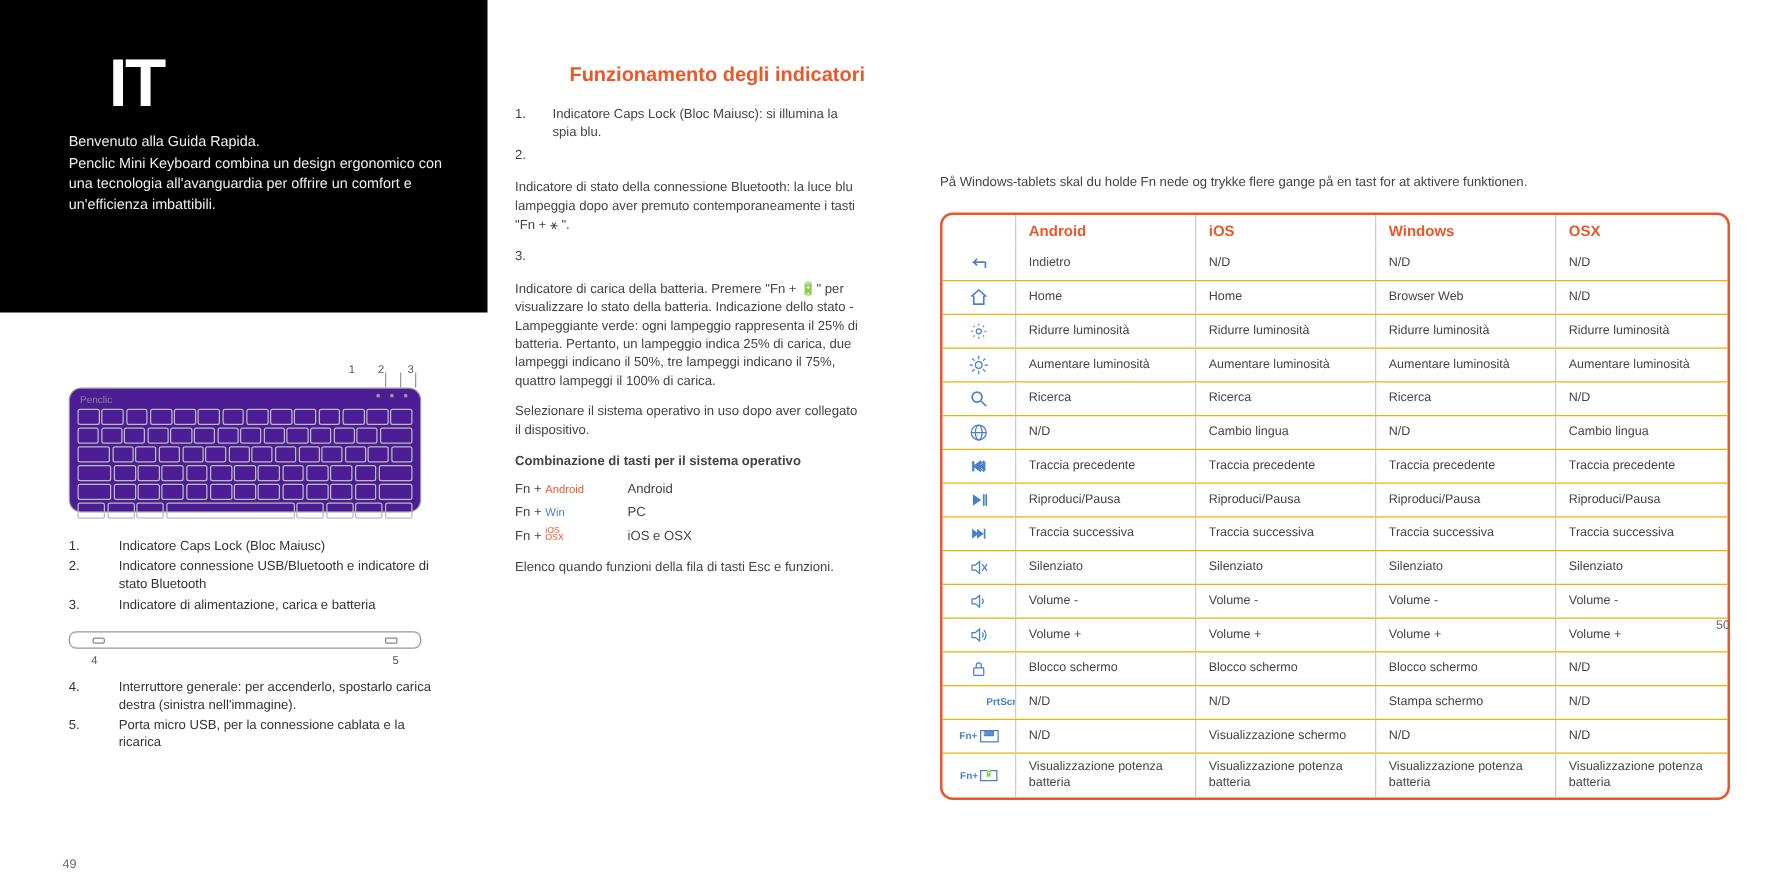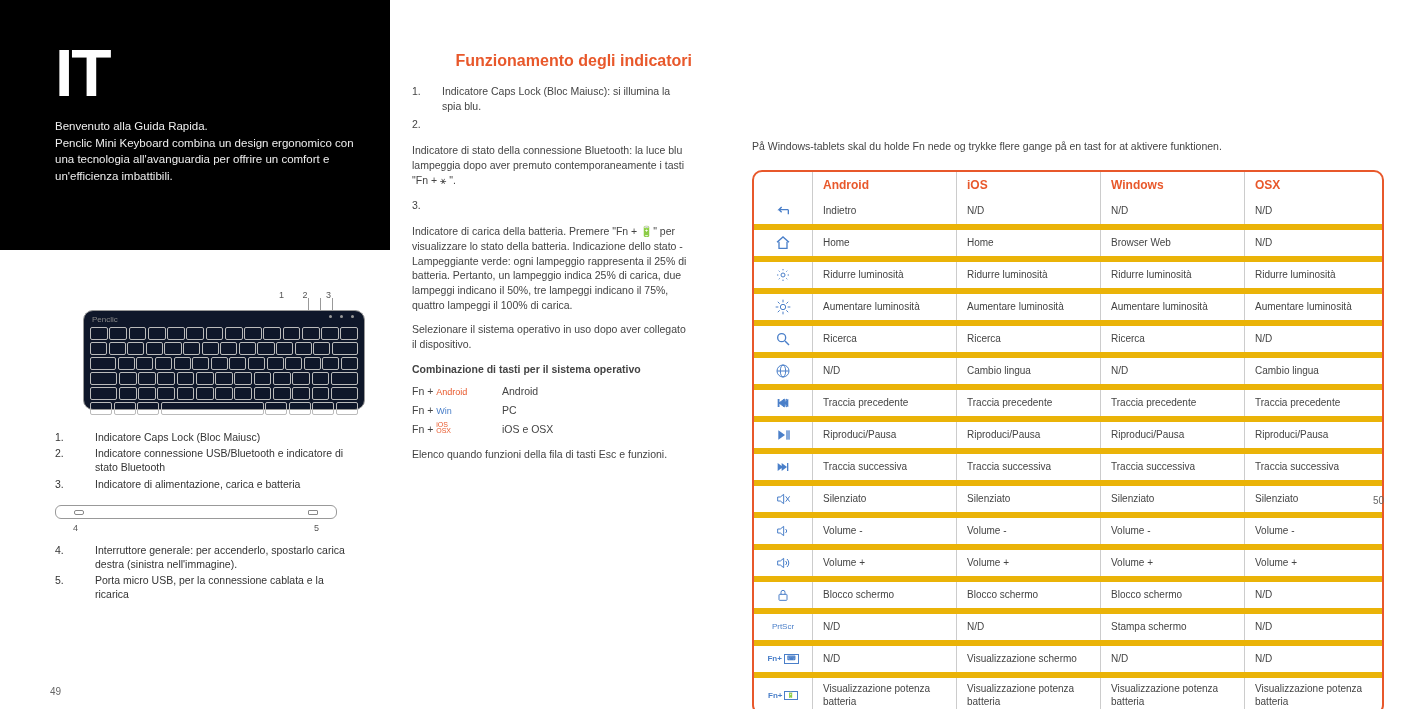--- a/index.html
+++ b/index.html
@@ -26,24 +26,25 @@
     padding: 40px 40px 30px 40px;
   }
   .black-panel {
     background: #000;
     color: #fff;
     width: 390px;
     height: 250px;
     padding: 40px 30px 30px 55px;
   }
   .lang-code {
-    font-size: 66px;
+    font-size: 54px;
     font-weight: 900;
     line-height: 1;
     letter-spacing: -2px;
+    margin-left: 32px;
   }
   .intro-text {
     font-size: 11.5px;
     line-height: 1.45;
     margin-top: 12px;
     color: #eee;
   }
   .left-below {
     position: absolute;
     top: 290px;
@@ -65,22 +66,21 @@
     color: #555;
   }
   .kb-outline {
     position: absolute;
     top: 20px;
     left: 0;
     width: 282px;
     height: 100px;
     border: 1px solid #999;
     border-radius: 10px;
-    background: #0f172a;
-    margin-left: 28px;
+    background: #4c1d95;
   }
   .kb-brand {
     position: absolute;
     top: 4px;
     left: 8px;
     font-size: 8px;
     color: #888;
   }
   .kb-keys {
     position: absolute;
@@ -191,21 +191,21 @@
     color: #444;
     margin-top: 100px;
     margin-bottom: 18px;
   }
   .func-table {
     border: 2px solid #e8582b;
     border-radius: 10px;
     overflow: hidden;
     width: 100%;
   }
-  .ft-row { display: flex; border-top: 6px solid #eab308; }
+  .ft-row { display: flex; border-top: 1px solid #eab308; }
   .ft-row:first-child { border-top: none; }
   .ft-cell {
     border-left: 1px solid #ccc;
     padding: 5px 10px;
     font-size: 10px;
     color: #444;
     display: flex;
     align-items: center;
     min-height: 26px;
     line-height: 1.25;
@@ -218,21 +218,21 @@
     color: #4a7fc9;
     font-size: 13px;
   }
   .ft-col { width: 144px; flex-shrink: 0; }
   .ft-header .ft-cell {
     color: #e8582b;
     font-weight: 700;
     font-size: 12px;
   }
   .icon-svg { width: 16px; height: 16px; }
-  .icon-txt { color: #4a7fc9; font-size: 8px; font-weight: 400; }
+  .icon-txt { color: #4a7fc9; font-size: 8px; font-weight: 700; padding-left: 36px; }
   .fn-combo { color: #4a7fc9; font-size: 8px; font-weight: 600; display: flex; align-items: center; gap: 2px; }
   .fn-box { border: 1px solid #4a7fc9; padding: 0 2px; font-size: 6px; }
 </style>
 </head>
 <body>
 
 <div class="left-page">
   <div class="black-panel">
     <div class="lang-code">IT</div>
     <div class="intro-text" style="white-space: pre-line;">Benvenuto alla Guida Rapida.

